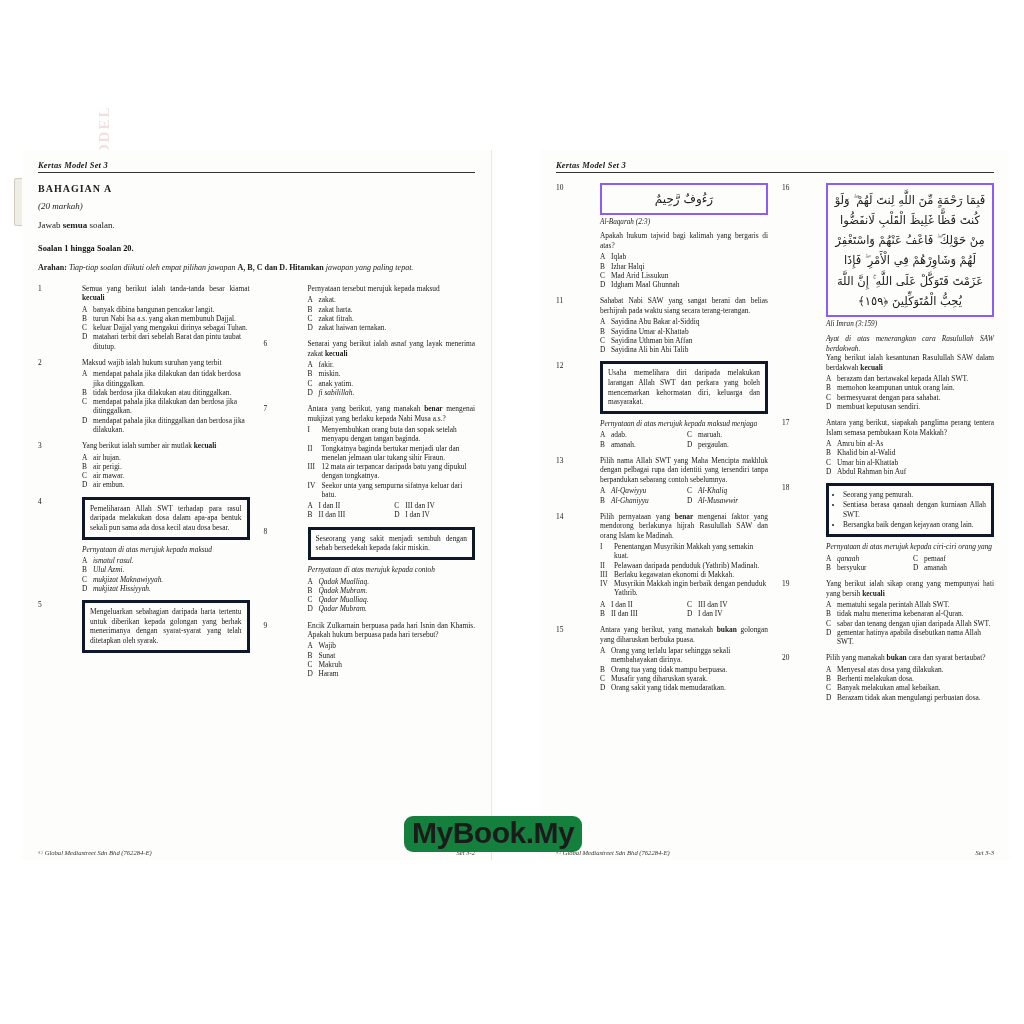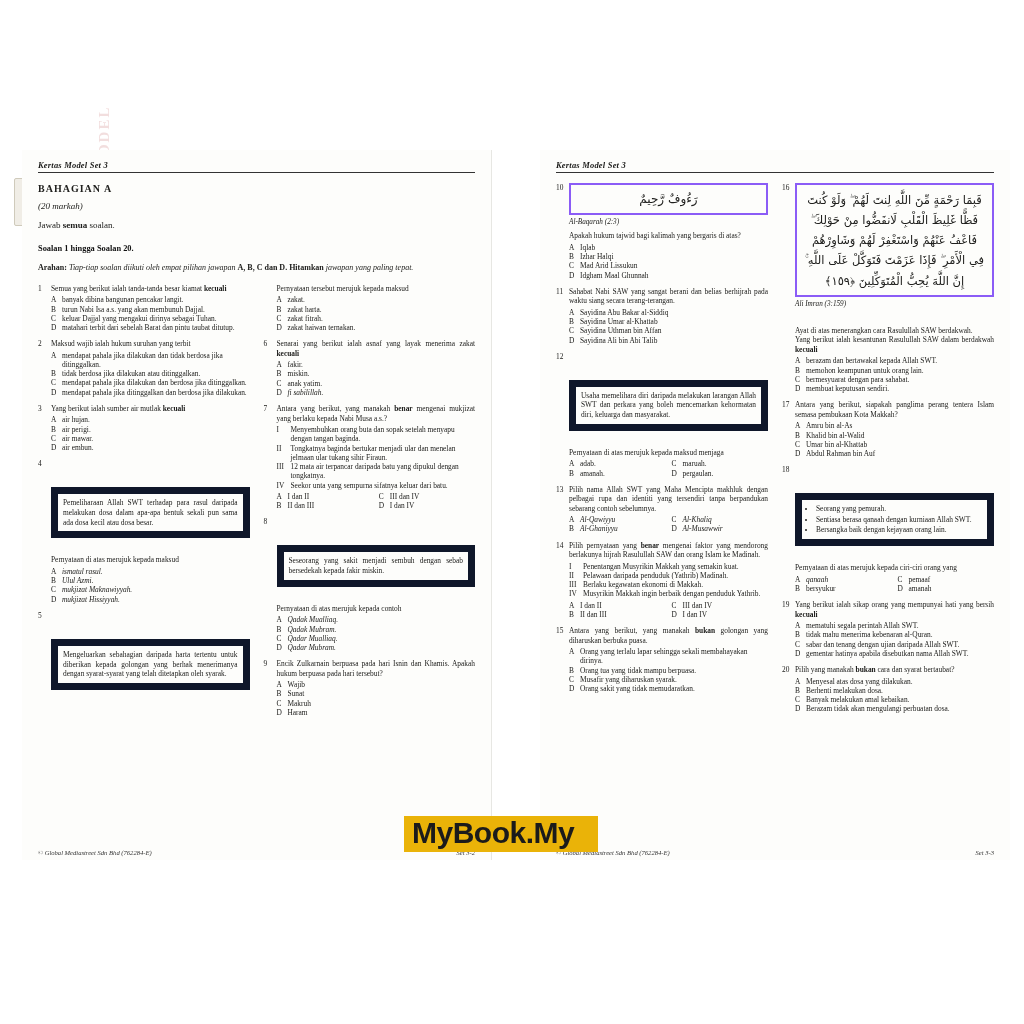--- a/index.html
+++ b/index.html
@@ -55,46 +55,46 @@
     display:flex;
     gap:14px;
     margin-top:10px;
   }
   .col{width:214px;}
   .q{
     display:flex;
     margin-bottom:7px;
     font-size:7.4px;
     line-height:1.28;
+    gap:31px;
   }
   .qnum{
     width:13px;flex:0 0 13px;text-align:left;
   }
   .qbody{flex:1;}
   .qtext{text-align:justify;}
   .opts{margin-top:2px;}
   .opt{
     display:flex;
     line-height:1.25;
   }
   .oltr{width:11px;flex:0 0 11px;font-weight:normal;}
   .otxt{flex:1;}
   .opt.it .otxt{font-style:italic;}
   .opts2{display:flex;gap:6px;margin-top:2px;}
   .opts2 .half{flex:1;}
   .boxq{
-    border:7px solid #0f172a;
+    border:3px solid #0f172a;
     padding:4px 5px;
     font-size:7.4px;
     line-height:1.3;
     text-align:justify;
     margin-bottom:4px;
-    margin-top:28px;
-  }
-  .after-box{font-size:7.4px;line-height:1.3;margin-top:17px;text-align:justify;}
+  }
+  .after-box{font-size:7.4px;line-height:1.3;margin-top:5px;text-align:justify;font-style:italic;}
   .roman{display:flex;line-height:1.25;}
   .rnum{width:14px;flex:0 0 14px;}
   .bullets{margin:0;padding-left:9px;}
   .bullets li{line-height:1.25;margin-bottom:1px;}
   .ayat{
     border:2px solid #8b5cf6;
     padding:5px 6px 4px 6px;
     text-align:center;
     font-family:"DejaVu Sans", sans-serif;
     font-size:12px;
@@ -137,24 +137,25 @@
   .ghost.g1{left:96px;top:250px;font-size:15px;transform:rotate(-90deg);transform-origin:left top;}
   .ghost.g2{left:215px;top:230px;font-size:15px;}
   .ghost.g3{left:600px;top:150px;font-size:13px;color:rgba(170,60,60,.18);}
   .watermark{
     position:absolute;
     left:404px;top:816px;
     font-family:"Liberation Sans", sans-serif;
     font-size:30px;
     font-weight:bold;
     color:#1b1b1b;
-    background:#eab308;
-    padding:2px 24px 4px 8px;
+    background:#15803d;
+    padding:2px 8px 4px 8px;
     letter-spacing:-.5px;
     line-height:1;
+    border-radius:9px;
   }
 </style>
 </head>
 <body>
 
 <div class="spread">
 
   <div class="tab3">3</div>
 
   <div class="ghost g1">KERTAS MODEL</div>

